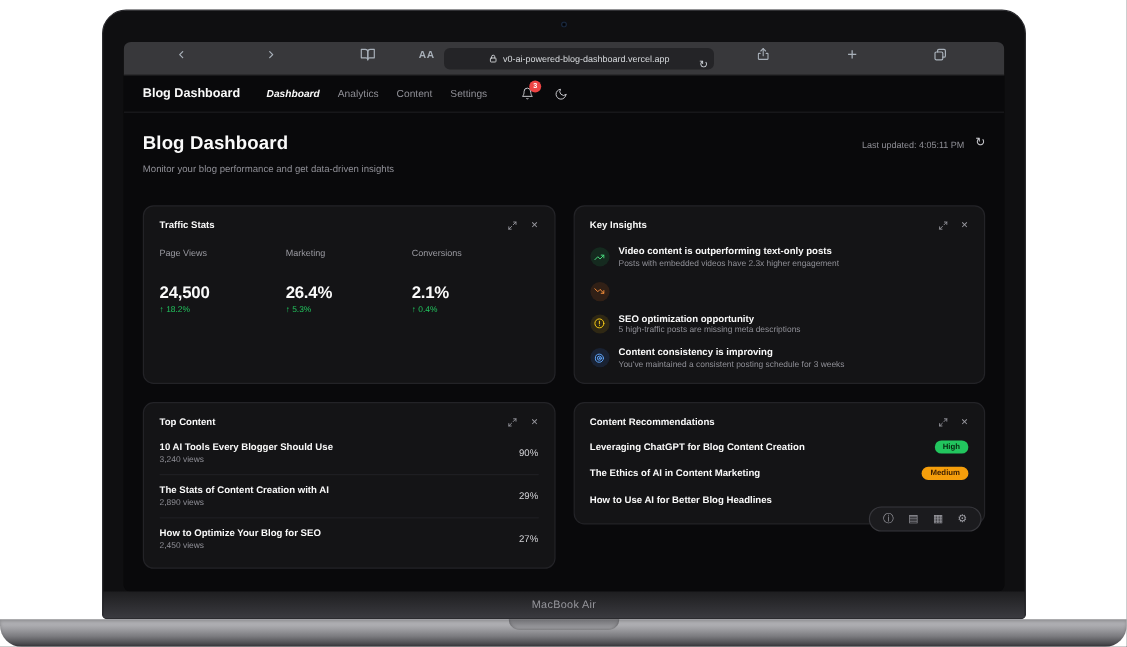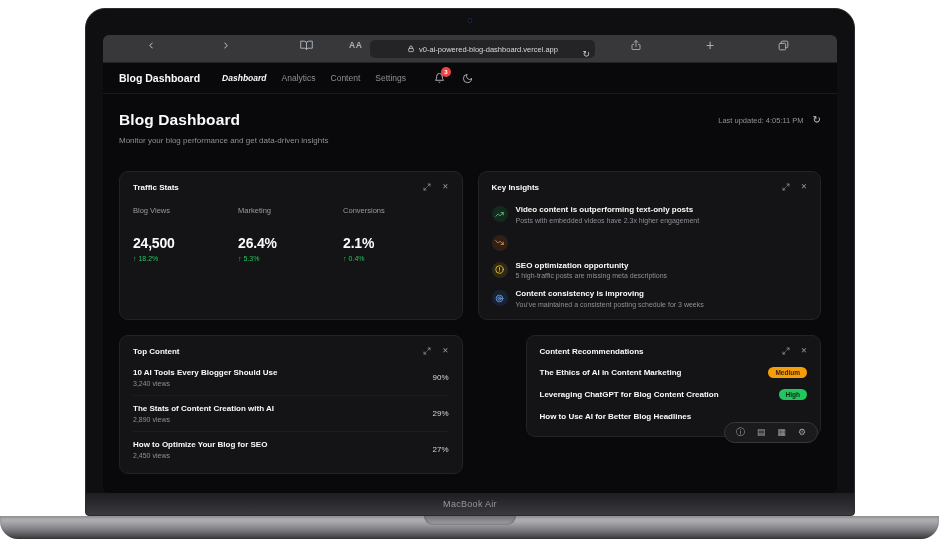--- a/index.html
+++ b/index.html
@@ -55,22 +55,22 @@
 
   .pg-header { padding:17px 16px 0; display:flex; justify-content:space-between; align-items:flex-start; }
   .h1 { font-size:15.5px; font-weight:bold; letter-spacing:.1px; }
   .updated { display:flex; align-items:center; gap:9px; margin-top:4px; }
   .updated-text { font-size:7.5px; color:#8f8f96; }
   .refresh-btn { color:#c9c9ce; font-size:10px; cursor:pointer; line-height:1; }
   .subtitle { font-size:8px; color:#8f8f96; margin:7px 16px 0; }
 
   .grid { margin:26px 16px 0; display:grid; grid-template-columns:1fr 1fr; gap:15px; }
   .card { background:#141416; border:1px solid #232327; border-radius:9px; padding:11px 13px; }
-  .card-recs { align-self:start; position:relative;margin-left:48px; }
-  .card-head { display:flex; justify-content:space-between; align-items:flex-start; }
+  .card-recs { align-self:start; position:relative; }
+  .card-head { display:flex; justify-content:space-between; align-items:flex-end; }
   .card-title { font-size:8px; font-weight:bold; }
   .card-actions { display:flex; gap:11px; align-items:center; color:#9a9aa1; }
   .card-actions .act { cursor:pointer; display:flex; align-items:center; font-size:7.5px; line-height:1; }
 
   .stats { display:flex; margin-top:14px; }
   .stat { width:33.3%; }
   .stat-label { font-size:7.5px; color:#9a9aa1; }
   .stat-value { font-size:14px; font-weight:bold; margin-top:20px; letter-spacing:-.2px; }
   .stat-change { font-size:7px; color:#22c55e; margin-top:4px; }
 
@@ -204,21 +204,21 @@
                       <polyline points="9 21 3 21 3 15"></polyline>
                       <line x1="21" y1="3" x2="14" y2="10"></line>
                       <line x1="3" y1="21" x2="10" y2="14"></line>
                     </svg>
                   </span>
                 <span class="act">✕</span>
               </span>
             </div>
             <div class="stats">
               <div class="stat">
-                <div class="stat-label">Blog Views</div>
+                <div class="stat-label">Page Views</div>
                 <div class="stat-value">24,500</div>
                 <div class="stat-change">↑ 18.2%</div>
               </div>
               <div class="stat">
                 <div class="stat-label">Marketing</div>
                 <div class="stat-value">26.4%</div>
                 <div class="stat-change">↑ 5.3%</div>
               </div>
               <div class="stat">
                 <div class="stat-label">Conversions</div>
@@ -343,26 +343,26 @@
                       <polyline points="9 21 3 21 3 15"></polyline>
                       <line x1="21" y1="3" x2="14" y2="10"></line>
                       <line x1="3" y1="21" x2="10" y2="14"></line>
                     </svg>
                   </span>
                 <span class="act">✕</span>
               </span>
             </div>
             <div class="rec-list">
               <div class="rec-row">
+                <span class="rec-title">Leveraging ChatGPT for Blog Content Creation</span>
+                <span class="pill pill-high">High</span>
+              </div>
+              <div class="rec-row">
                 <span class="rec-title">The Ethics of AI in Content Marketing</span>
                 <span class="pill pill-medium">Medium</span>
-              </div>
-              <div class="rec-row">
-                <span class="rec-title">Leveraging ChatGPT for Blog Content Creation</span>
-                <span class="pill pill-high">High</span>
               </div>
               <div class="rec-row">
                 <span class="rec-title">How to Use AI for Better Blog Headlines</span>
               </div>
             </div>
           </div>
 
         </div>
 
         <div class="float-toolbar">

